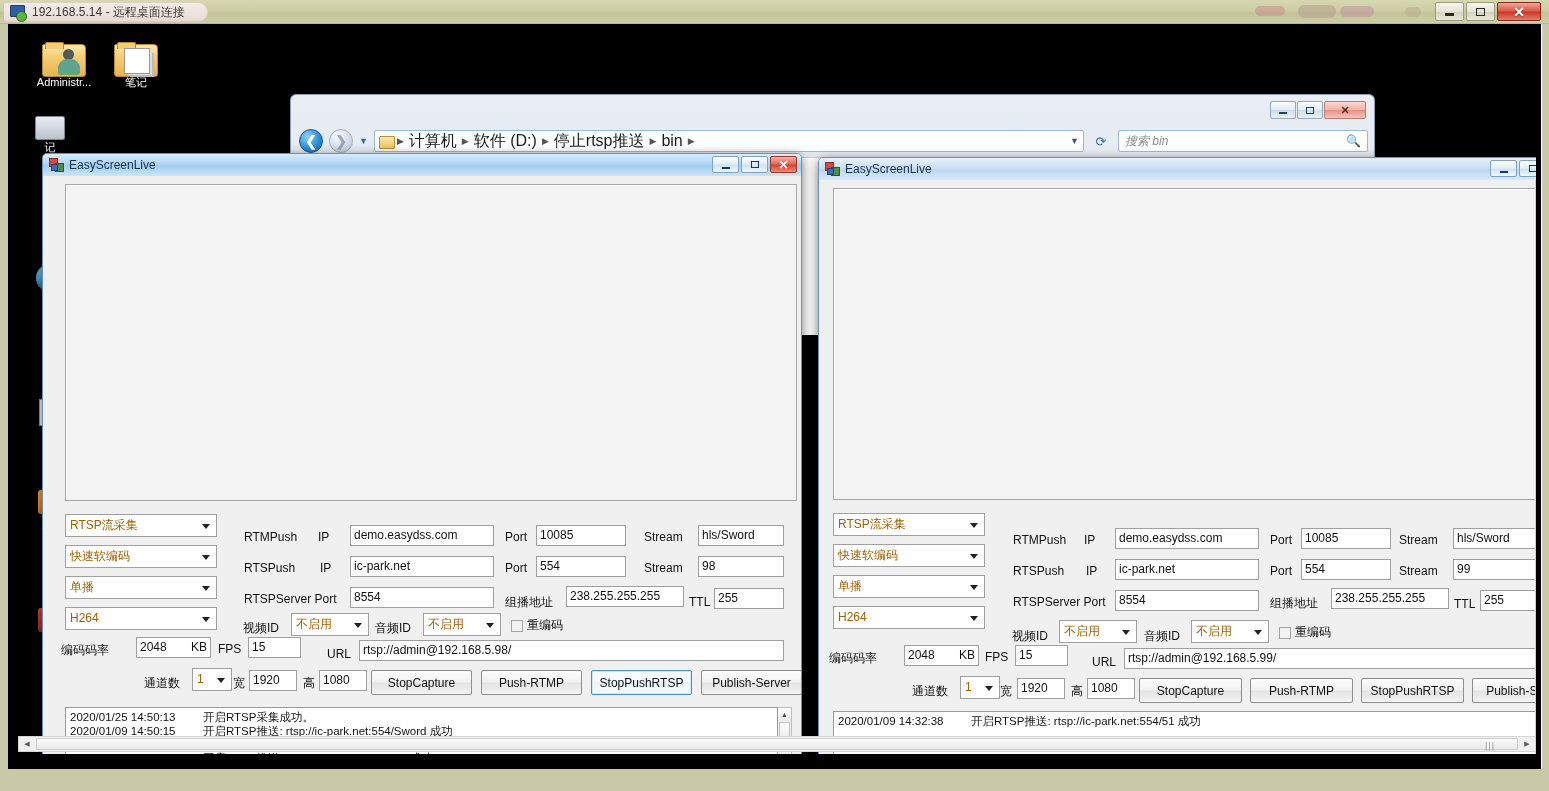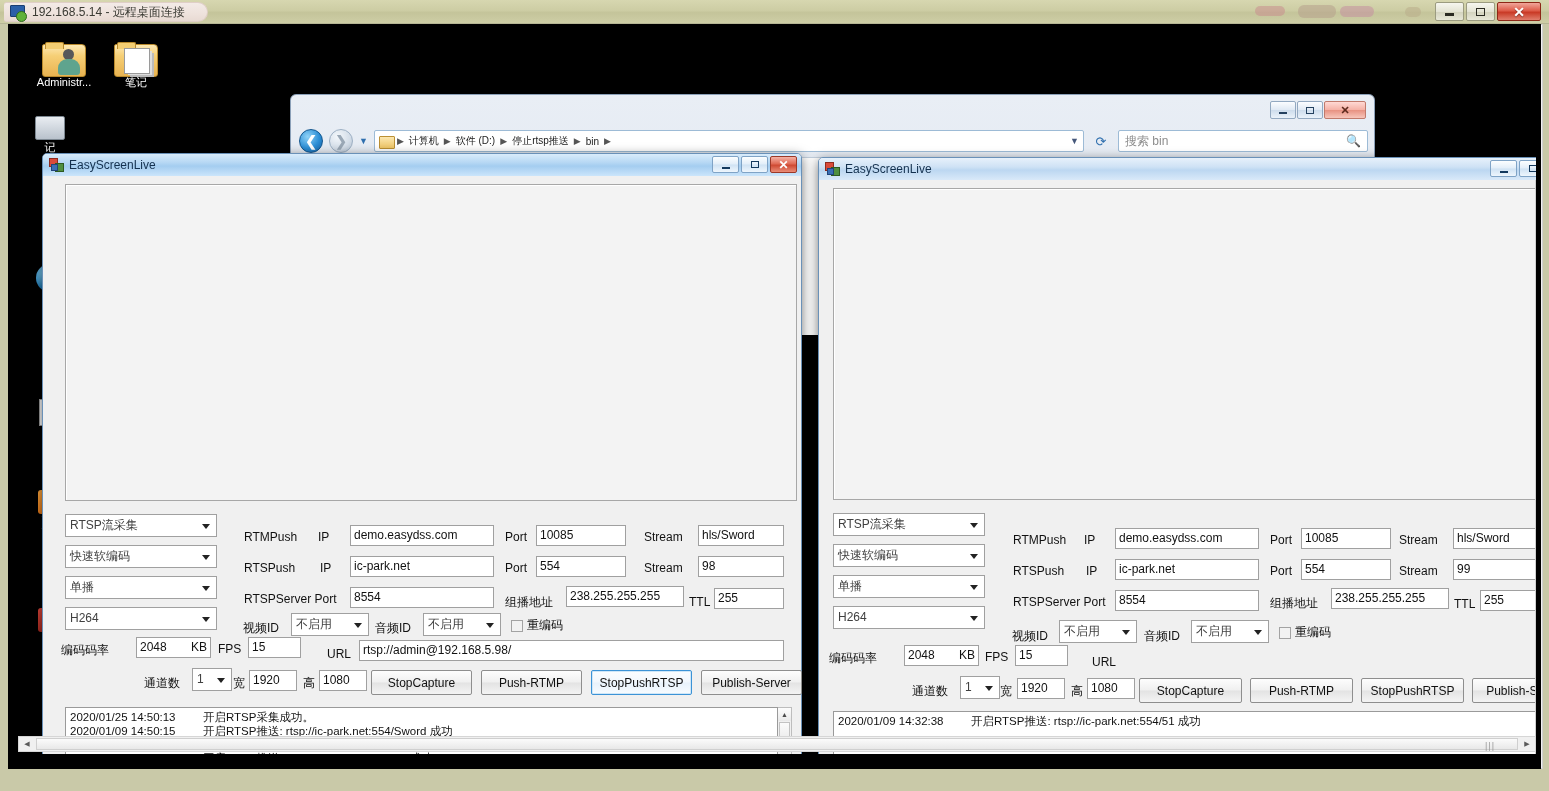--- a/index.html
+++ b/index.html
@@ -136,29 +136,29 @@
   .nav-back { background: radial-gradient(circle at 35% 30%, #8fd2f7 0%, #2d8fd6 55%, #155fa0 100%); color:#fff; border:1px solid #14578f; }
   .nav-fwd  { background: radial-gradient(circle at 35% 30%, #f3f7fb 0%, #d3dde8 60%, #aebdcd 100%); color:#9aa8b6; border:1px solid #9db0c4; }
   .nav-drop { color:#2f6fae; font-size:9px; }
   #exp-addressbar {
     flex: 1; height: 22px; background:#fff; border:1px solid #9dbbd6; border-radius:2px;
     display:flex; align-items:center; padding: 0 4px; gap:2px; position:relative;
   }
   .addr-ico { width:15px; height:13px; position:relative; flex:0 0 15px;}
   .addr-ico:before{content:"";position:absolute;left:0;top:1px;width:14px;height:11px;
     background:linear-gradient(180deg,#fbe7b0 0%,#eec565 100%);border:1px solid #bb9033;border-radius:1px;}
-  .crumb { font-size:10px; color:#1b1b1b; padding:0 2px; white-space:nowrap; }
+  .crumb { font-size:16px; color:#1b1b1b; padding:0 2px; white-space:nowrap; }
   .crumb-sep { color:#555; font-size:9px; padding:0 1px; }
   #exp-addressbar .addr-caret { position:absolute; right:4px; color:#45577a; font-size:9px;}
   .refresh-btn { width:22px; height:22px; display:flex; align-items:center; justify-content:center; color:#2f6fae; font-size:13px;}
   #exp-search {
     width: 250px; height:22px; background:#fff; border:1px solid #9dbbd6; border-radius:2px;
     display:flex; align-items:center; padding:0 6px; position:relative;
   }
-  #exp-search .ph { color:#8d8d8d; font-size:12px; }
+  #exp-search .ph { color:#8d8d8d; font-style: italic; font-size:12px; }
   #exp-search .mag { position:absolute; right:6px; color:#4b6a8f; font-size:12px; }
   #exp-body { position:absolute; left:0; top:62px; width:1085px; height:178px; background:#fff; border-top:1px solid #c3d0de;}
 
   
   .esl {
     position: absolute;
     background: #f0f0f0;
     border: 1px solid #6a91b8;
     border-radius: 5px 5px 0 0;
     box-shadow: 0 3px 12px rgba(0,0,0,.55);
@@ -197,21 +197,21 @@
 
   
   .lbl { position:absolute; font-size:12px; color:#111; white-space:nowrap; }
   .tf {
     position:absolute; background:#fff; border:1px solid #a0a0a0;
     font-size:12px; color:#111; padding: 1px 3px; line-height: 17px; height: 21px;
     overflow:hidden; white-space:nowrap;
   }
   .cb {
     position:absolute; background:#fff;
-    border:1px solid #a0a0a0; height:23px; font-size:12px; color:#404040;
+    border:1px solid #a0a0a0; height:23px; font-size:12px; color:#a16207;
     padding: 2px 18px 0 4px; line-height:17px; white-space:nowrap; overflow:hidden;
   }
   .cb:after {
     content:""; position:absolute; right:6px; top:9px;
     border-left:4px solid transparent; border-right:4px solid transparent;
     border-top:5px solid #222;
   }
   .btn {
     position:absolute; height:25px;
     background: linear-gradient(180deg,#fdfdfd 0%,#f0f0f0 48%,#e3e3e3 52%,#f4f4f4 100%);
@@ -461,20 +461,21 @@
           <span class="box"></span>
           <span>重编码</span>
         </div>
 
         <div class="lbl" style="left:10px;top:492px;">编码码率</div>
         <div class="tf" style="left:85px;top:487px;width:75px;">2048</div>
         <div class="lbl" style="left:140px;top:490px;">KB</div>
         <div class="lbl" style="left:166px;top:492px;">FPS</div>
         <div class="tf" style="left:196px;top:487px;width:53px;">15</div>
         <div class="lbl" style="left:273px;top:497px;">URL</div>
+        <div class="tf" style="left:305px;top:490px;width:423px;">rtsp://admin@192.168.5.99/</div>
 
         <div class="lbl" style="left:93px;top:525px;">通道数</div>
         <div class="cb" style="left:141px;top:518px;width:40px;padding-right:16px;">1</div>
         <div class="lbl" style="left:181px;top:525px;">宽</div>
         <div class="tf" style="left:198px;top:520px;width:48px;">1920</div>
         <div class="lbl" style="left:252px;top:525px;">高</div>
         <div class="tf" style="left:268px;top:520px;width:48px;">1080</div>
 
         <div class="btn" style="left:320px;top:520px;width:103px;">StopCapture</div>
         <div class="btn" style="left:431px;top:520px;width:103px;">Push-RTMP</div>

